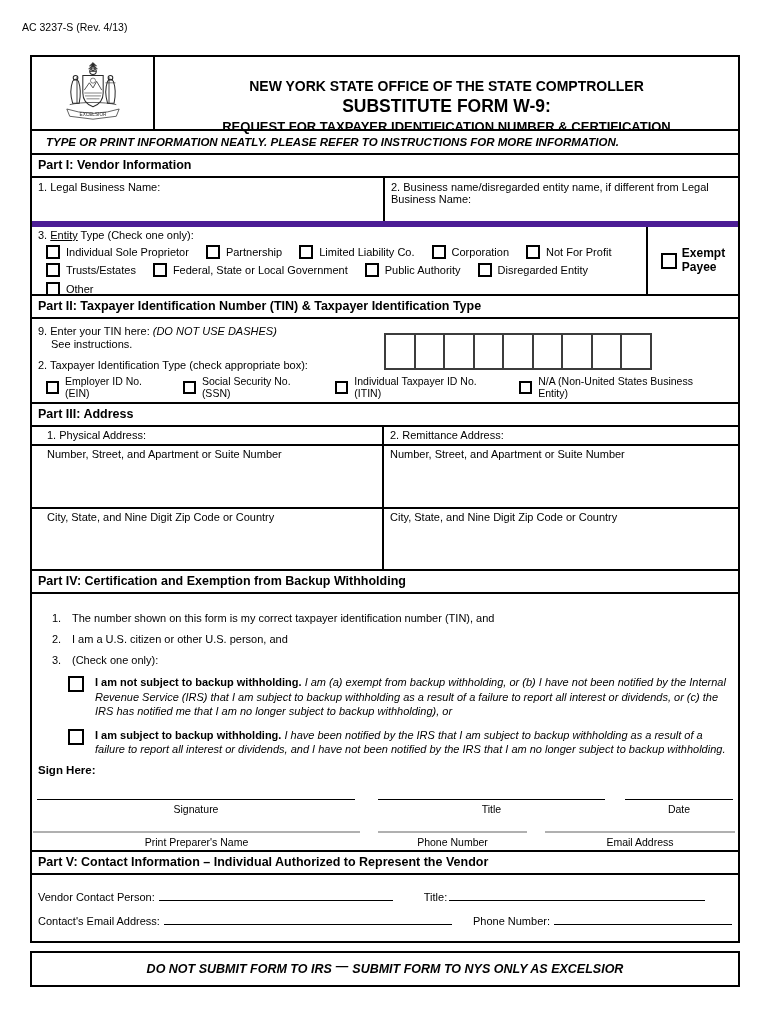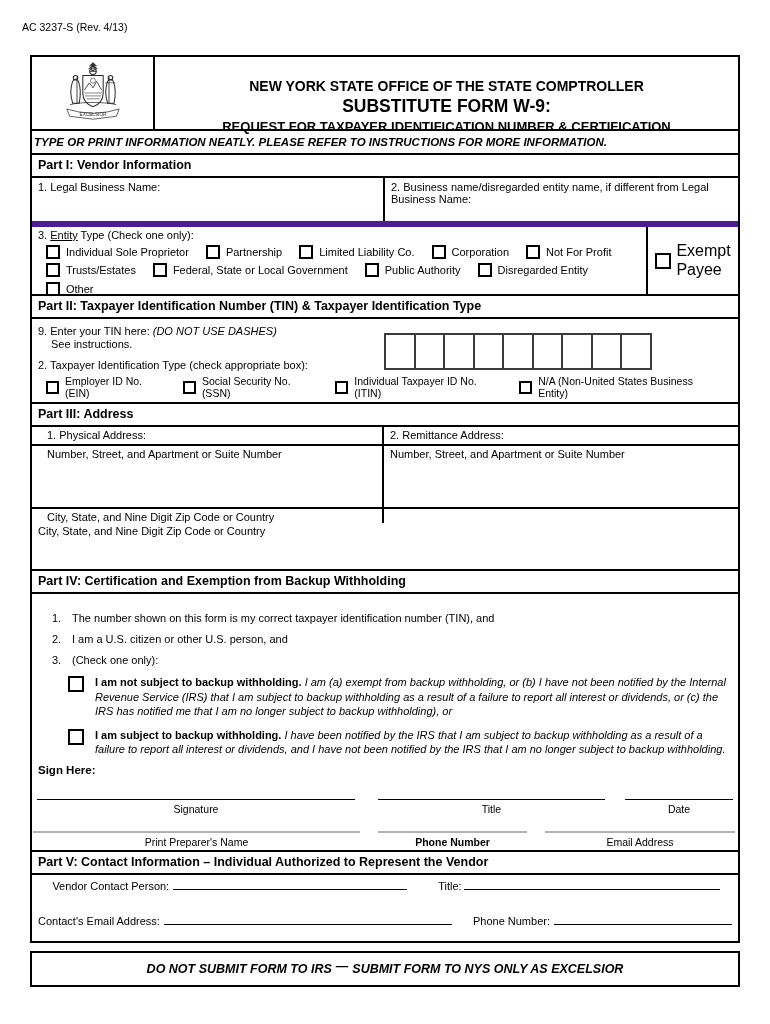--- a/index.html
+++ b/index.html
@@ -9,31 +9,31 @@
   .form { position:absolute; left:30px; top:55px; width:710px; border:2px solid #000; background:#fff; }
 
   
   .hdr { display:flex; height:72px; }
   .hdr-logo { width:123px; border-right:2px solid #000; display:flex; align-items:center; justify-content:center; }
   .hdr-title { flex:1; text-align:center; padding-top:21px; }
   .hdr-agency { font-size:14px; font-weight:bold; }
   .hdr-form { font-size:17.5px; font-weight:bold; margin-top:2px; }
   .hdr-sub { font-size:13px; font-weight:bold; margin-top:2px; }
 
-  .instr { border-top:2px solid #000; height:24px; line-height:22px; padding-left:2px; font-weight:bold; font-style:italic; font-size:11.5px; }
+  .instr { border-top:2px solid #000; height:24px; line-height:22px; padding-left:14px; font-weight:bold; font-style:italic; font-size:11.5px; }
   .phead { border-top:2px solid #000; height:23px; line-height:21px; padding-left:6px; font-weight:bold; font-size:12.5px; }
 
   
   .p1row { display:flex; height:45px; border-top:2px solid #000; }
   .p1c1 { width:353px; border-right:2px solid #000; padding:3px 6px 0 6px; }
   .p1c2 { flex:1; padding:3px 8px 0 6px; }
   .entity { display:flex; height:73px; border-top:6px solid #4c1d95; }
   .entity-main { flex:1; padding:2px 0 0 6px; }
   .entity-exempt { width:92px; border-left:2px solid #000; display:flex; align-items:center; justify-content:center; gap:5px; }
-  .exempt-txt { font-weight:normal; font-size:16px; line-height:1.15; }
+  .exempt-txt { font-weight:bold; font-size:12px; line-height:1.15; }
   .cbrow { display:flex; align-items:center; margin-left:8px; margin-top:4px; }
   .cbitem { display:flex; align-items:center; margin-right:17px; }
   .cb { width:14px; height:14px; border:2px solid #000; background:#fff; flex:none; display:inline-block; }
   .cbitem .cb { margin-right:6px; }
   .uline { display:inline-block; border-bottom:1px solid #000; height:12px; }
 
   
   .tinblk { border-top:2px solid #000; height:85px; position:relative; padding:6px 0 0 6px; }
   .tin-see { margin-left:13px; margin-top:1px; }
   .tinboxes { position:absolute; left:352px; top:14px; display:flex; }
@@ -42,21 +42,21 @@
   .tintype-label { margin-top:9px; }
   .tintype-row { display:flex; align-items:center; margin-top:4px; margin-left:8px; font-size:10.5px; }
   .tintype-row .cbitem { margin-right:15px; }
   .tintype-row .cb { width:13px; height:13px; }
 
   
   .addrhdr { display:flex; height:19px; border-top:2px solid #000; }
   .addrrow { display:flex; border-top:2px solid #000; }
   .ac1 { width:352px; border-right:2px solid #000; padding:2px 6px 0 15px; }
   .ac2 { flex:1; padding:2px 6px 0 6px; }
-  .r1 { height:63px; } .r2 { height:62px;flex-direction:column; }
+  .r1 { height:63px; } .r2 { height:62px; }
 
   
   .cert { border-top:2px solid #000; height:258px; position:relative; padding:9px 10px 0 6px; }
   .cert-item { display:flex; margin-left:14px; margin-top:9px; }
   .cert-num { width:20px; flex:none; }
   .optrow { display:flex; margin-left:30px; margin-top:9px; }
   .optrow .cb { width:16px; height:16px; margin-right:11px; margin-top:1px; }
   .opttext { width:645px; line-height:1.32; }
   .opt-b { font-weight:bold; }
   .opt-i { font-style:italic; }
@@ -281,34 +281,34 @@
           <div class="sline"></div>
           <div class="slabel">Date</div>
         </div>
       </div>
 
       <div class="sigrow" style="top:231px;">
         <div class="sg" style="margin-left:1px; width:327px;">
           <div class="sline-gray"></div>
           <div class="slabel">Print Preparer's Name</div>
         </div>
-        <div class="sg" style="margin-left:18px; width:149px;font-weight:bold;">
+        <div class="sg" style="margin-left:18px; width:149px;">
           <div class="sline-gray"></div>
           <div class="slabel">Phone Number</div>
         </div>
         <div class="sg" style="margin-left:18px; width:190px;">
           <div class="sline-gray"></div>
           <div class="slabel">Email Address</div>
         </div>
       </div>
     </div>
 
     <div class="phead">Part V: Contact Information – Individual Authorized to Represent the Vendor</div>
     <div class="contact">
-      <div class="frow" style="top:5px;justify-content:center;">
+      <div class="frow" style="top:16px;">
         <span>Vendor Contact Person:</span>
         <span class="fline" style="width:234px; margin-left:4px;"></span>
         <span style="margin-left:31px;">Title:</span>
         <span class="fline" style="width:256px; margin-left:2px;"></span>
       </div>
       <div class="frow" style="top:40px;">
         <span>Contact's Email Address:</span>
         <span class="fline" style="width:288px; margin-left:4px;"></span>
         <span style="margin-left:21px;">Phone Number:</span>
         <span class="fline" style="width:178px; margin-left:4px;"></span>

